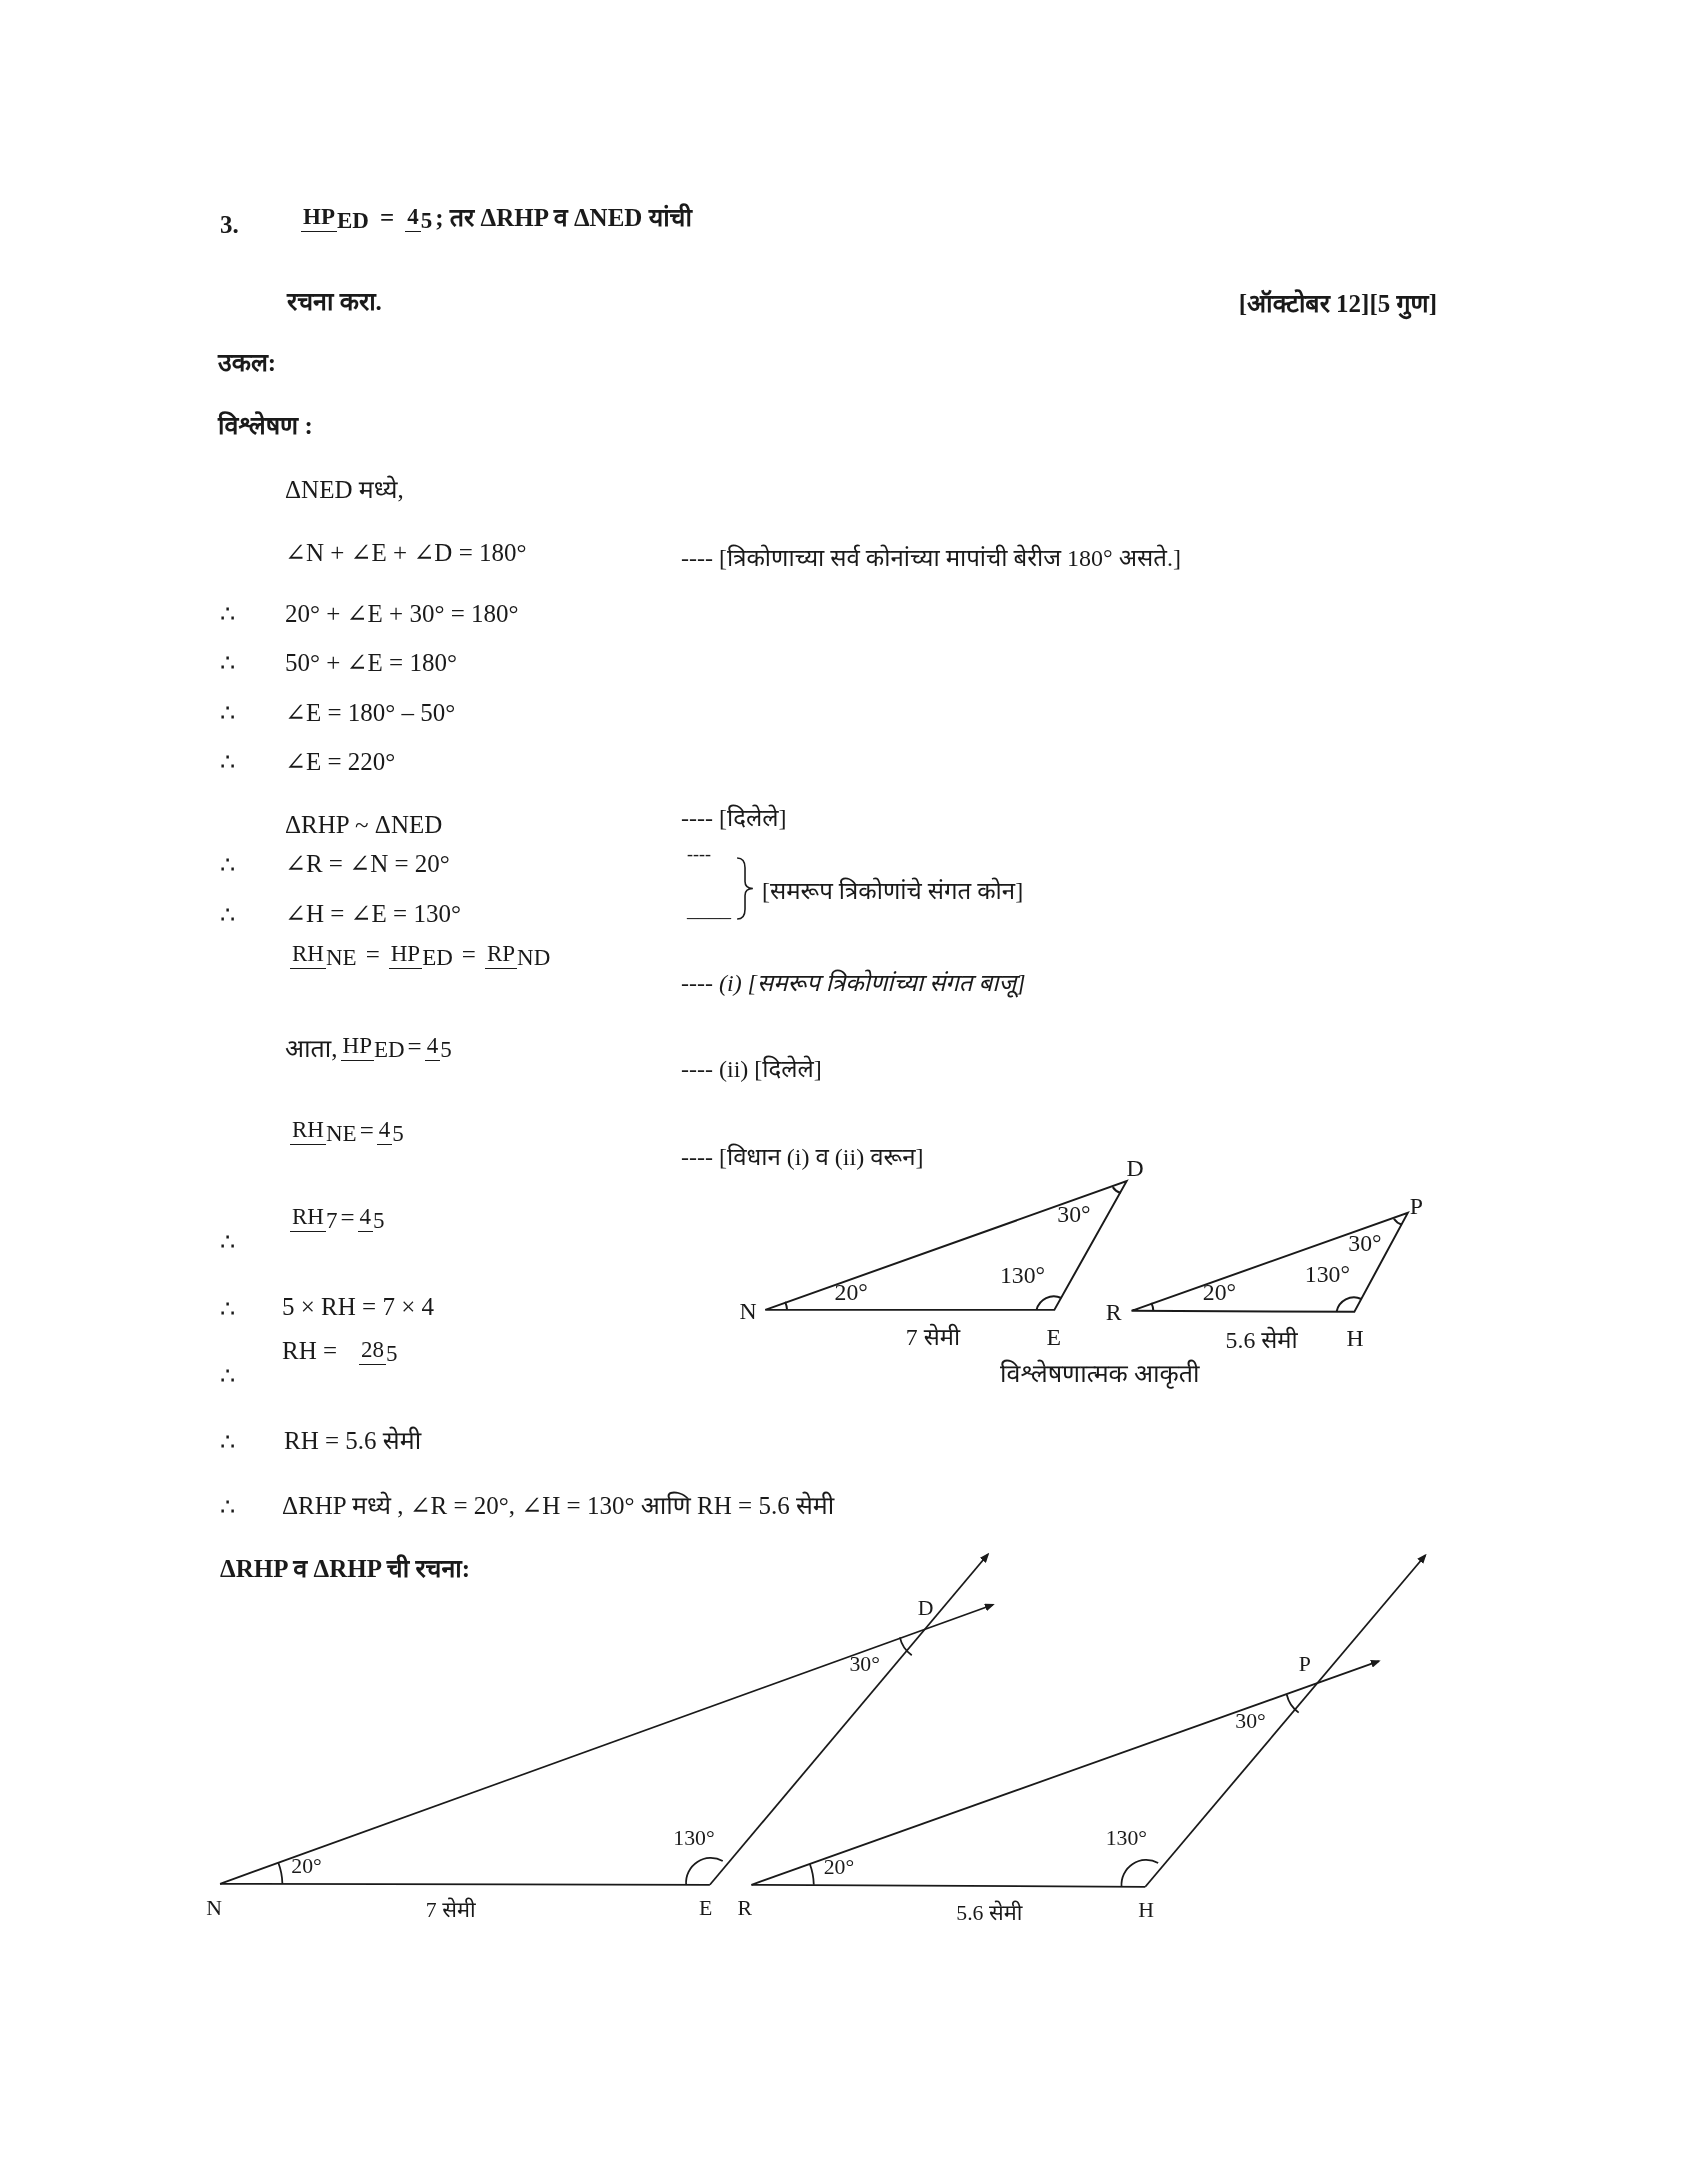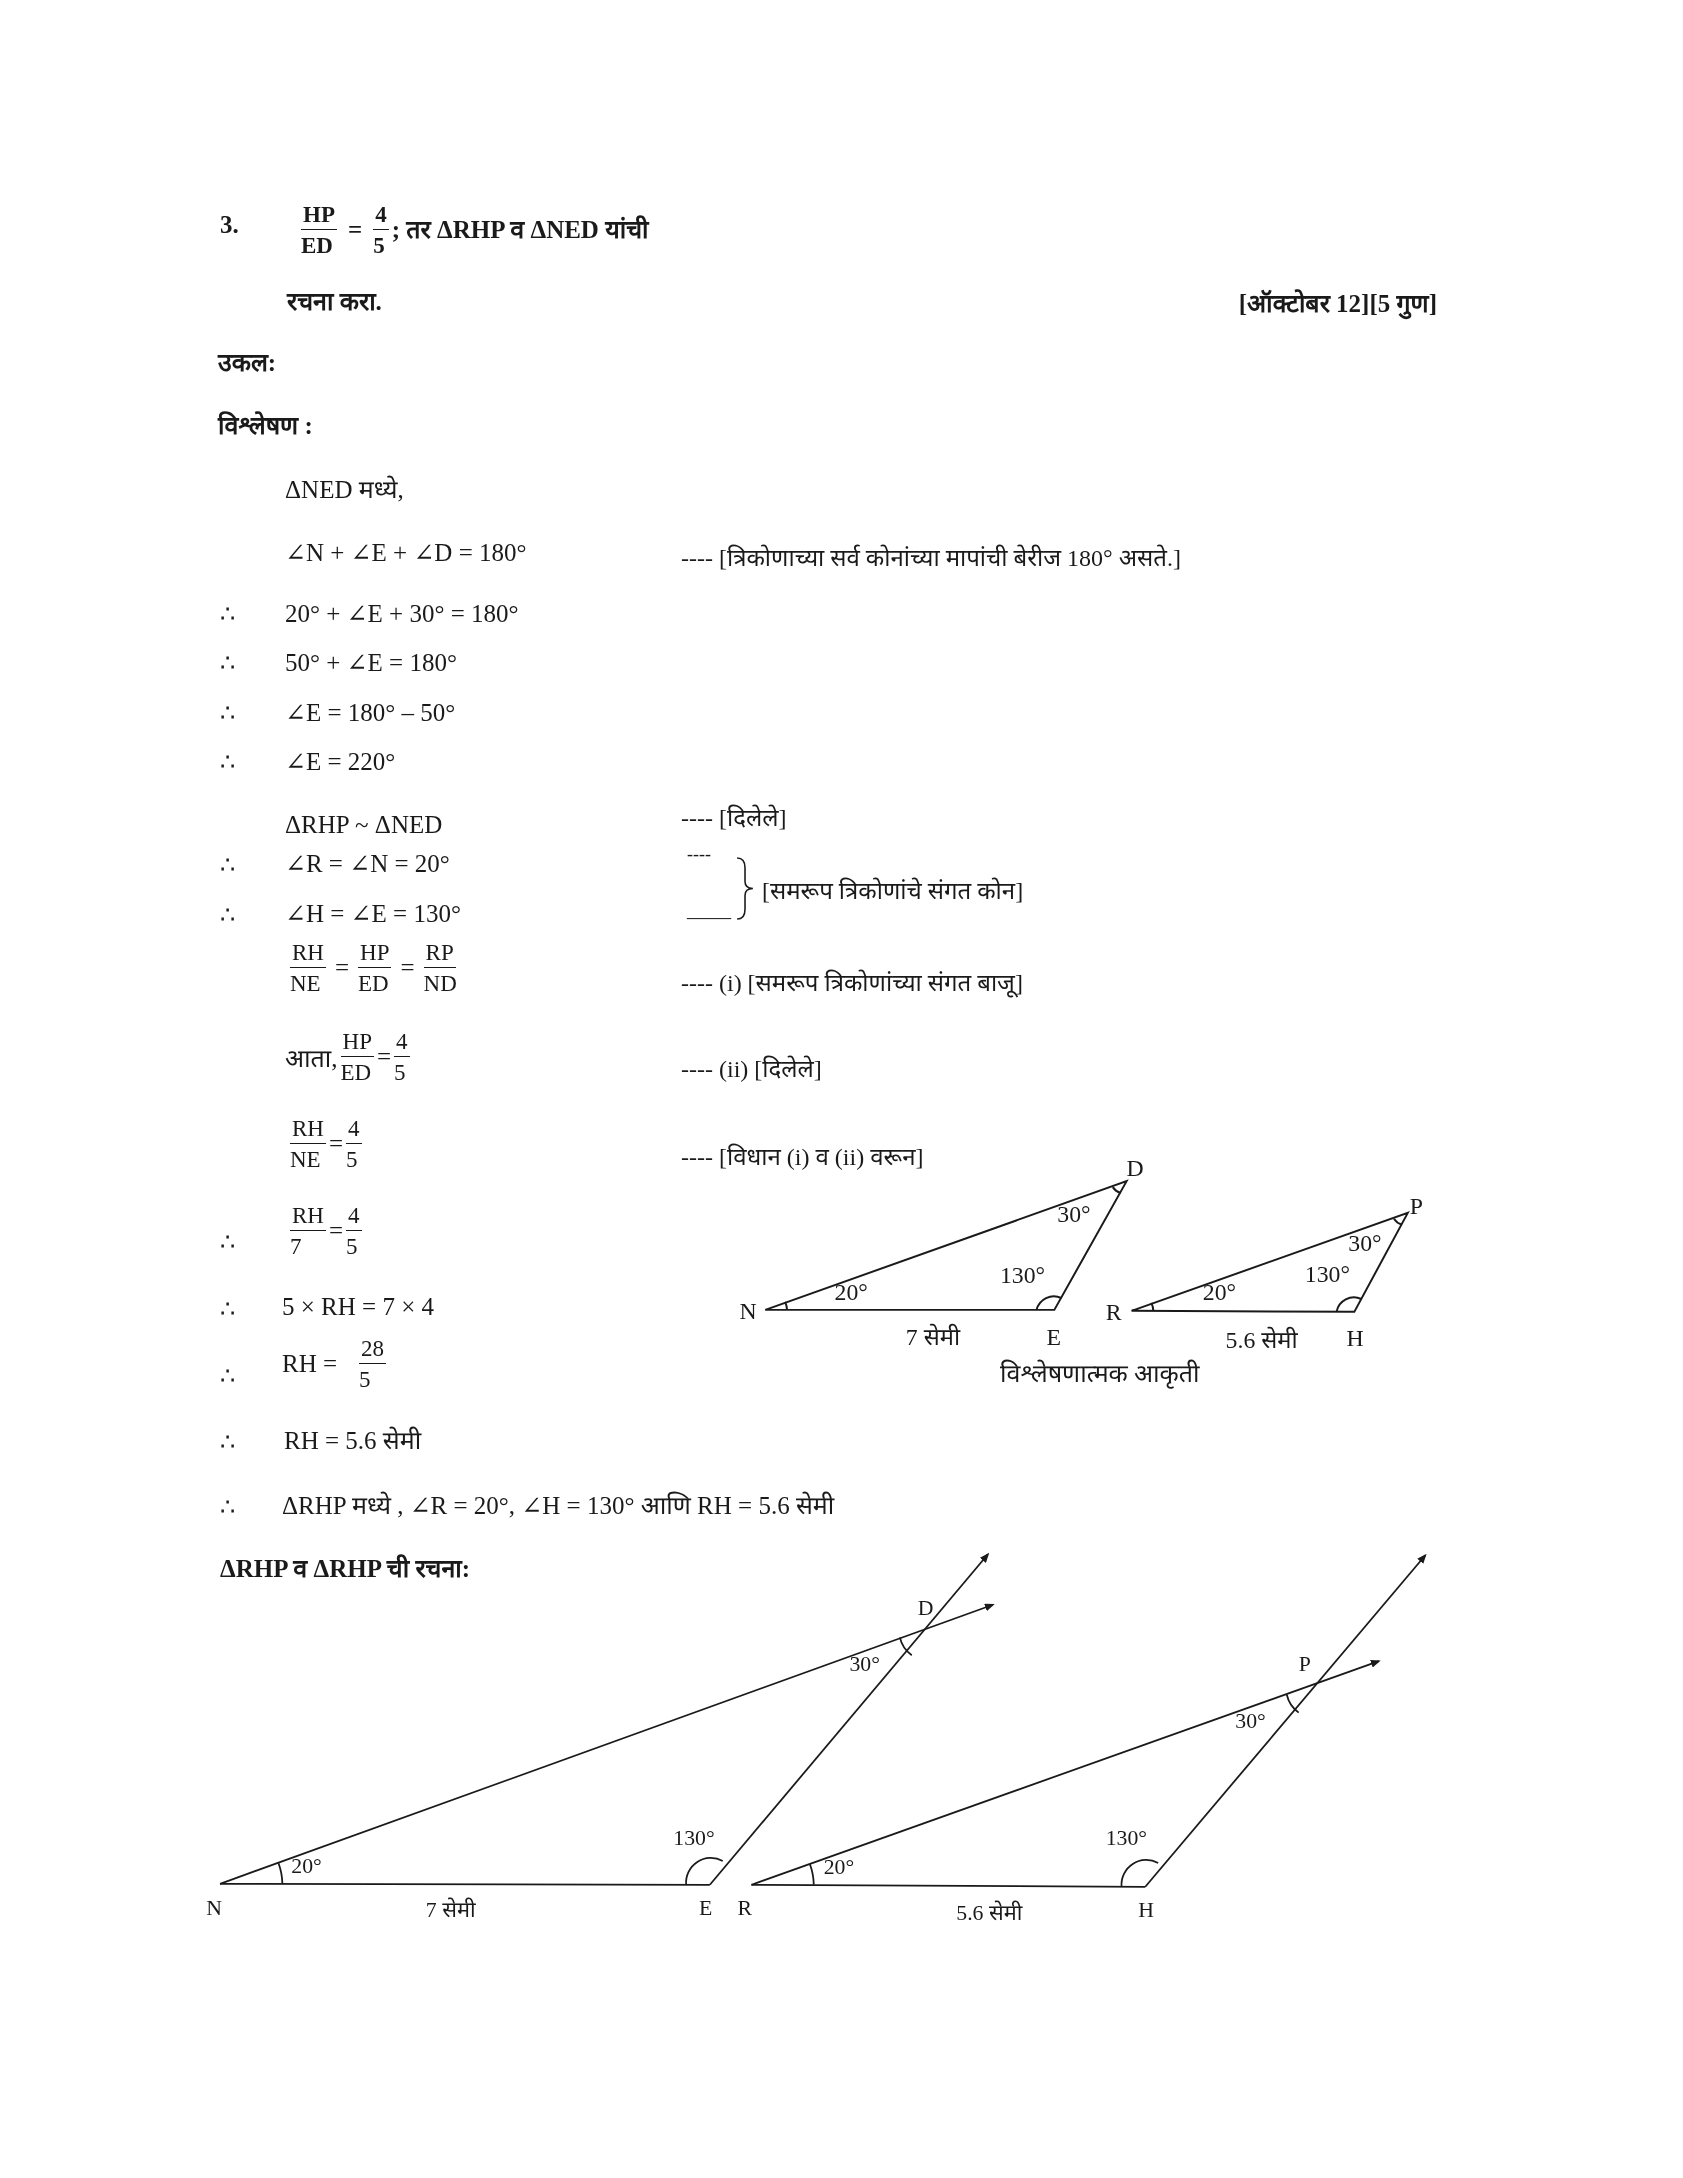--- a/index.html
+++ b/index.html
@@ -4,21 +4,21 @@
 <style>
   html, body { margin: 0; padding: 0; background: #ffffff; }
   body {
     width: 1683px; height: 2178px; position: relative; overflow: hidden;
     font-family: "Liberation Serif", "DejaVu Serif", serif;
     color: #1a1a1a;
   }
   .abs { position: absolute; white-space: nowrap; }
   .txt { font-size: 25px; line-height: 30px; }
   .bold { font-weight: bold; }
-  .frac { display: inline-flex; flex-direction: column; align-items: flex-start; vertical-align: middle; line-height: 1; margin: 0 3px; }
+  .frac { display: inline-flex; flex-direction: row; align-items: center; vertical-align: middle; line-height: 1; margin: 0 3px; }
   .frac .num { padding: 0 2px 3px 2px; border-bottom: 1.6px solid #1a1a1a; font-size: 23px; }
   .frac .den { padding-top: 4px; font-size: 23px; }
   .eq { display: inline-flex; align-items: center; font-size: 25px; }
   .eq .op { margin: 0 6px; }
   .therefore { font-size: 24px; }
   .reason { font-size: 24px; }
   svg text { font-family: "Liberation Serif", "DejaVu Serif", serif; fill: #1a1a1a; }
 </style>
 </head>
 <body>
@@ -83,21 +83,21 @@
   <span class="frac">
     <span class="num">HP</span>
     <span class="den">ED</span>
   </span>
   <span class="op">=</span>
   <span class="frac">
     <span class="num">RP</span>
     <span class="den">ND</span>
   </span>
 </div>
-<div class="abs reason" style="left:681px;top:965px;">---- (i) [समरूप त्रिकोणांच्या संगत बाजू]</div>
+<div class="abs reason" style="left:681px;top:965px;font-style:italic;">---- (i) [समरूप त्रिकोणांच्या संगत बाजू]</div>
 
 <div class="abs eq" style="left:285px;top:1030px;">
   <span>आता,</span>
   <span class="frac">
     <span class="num">HP</span>
     <span class="den">ED</span>
   </span>
   <span>=</span>
   <span class="frac">
     <span class="num">4</span>

